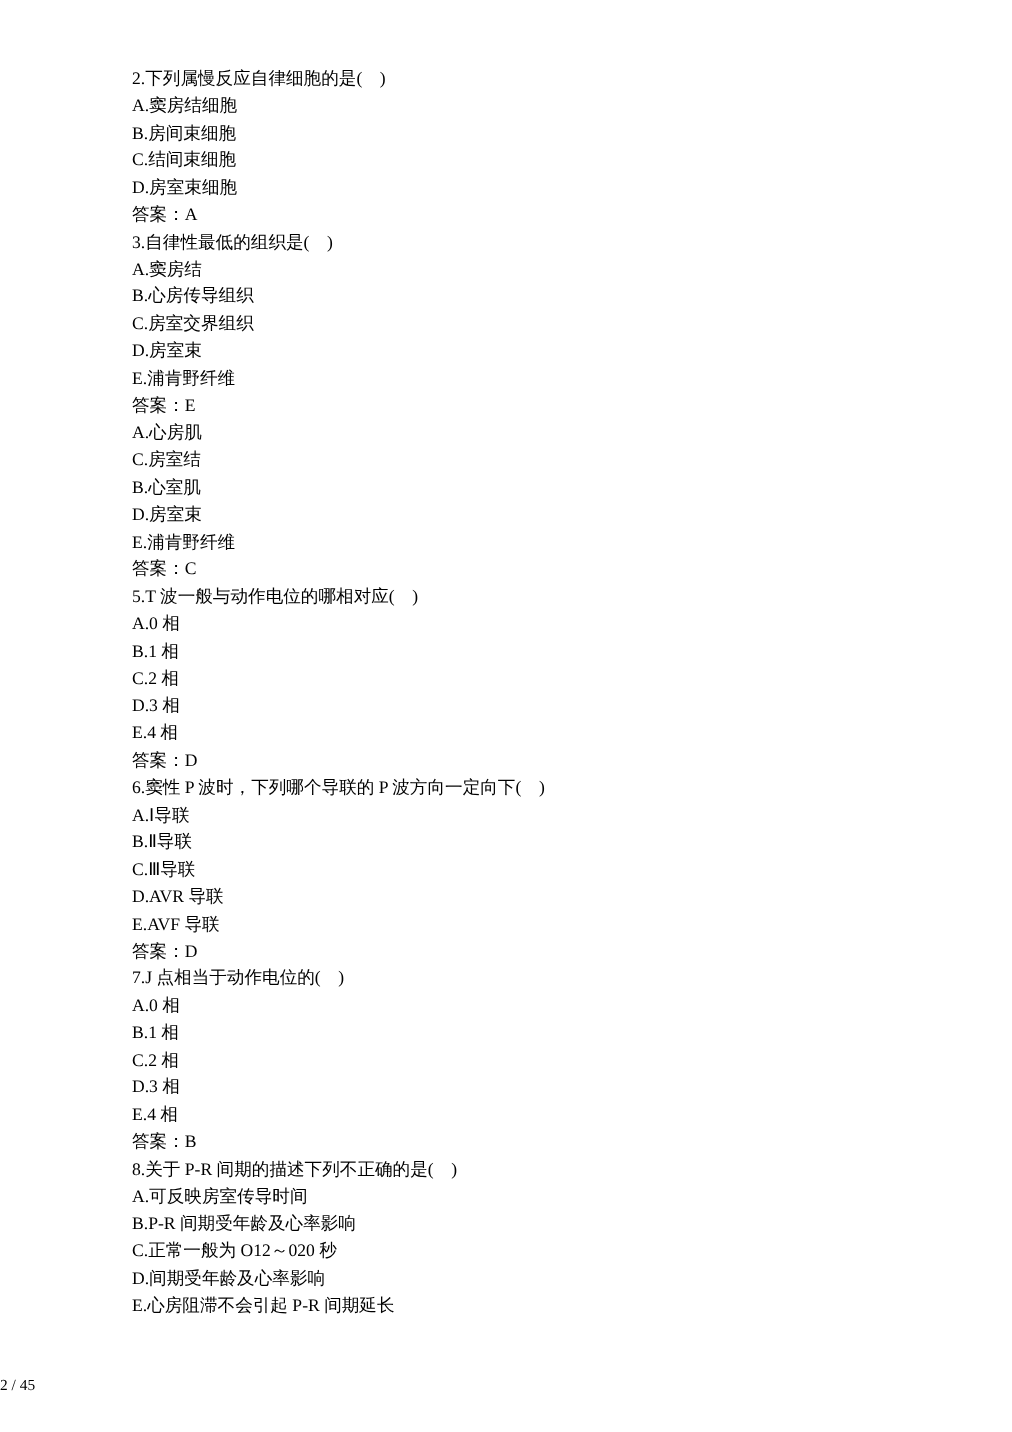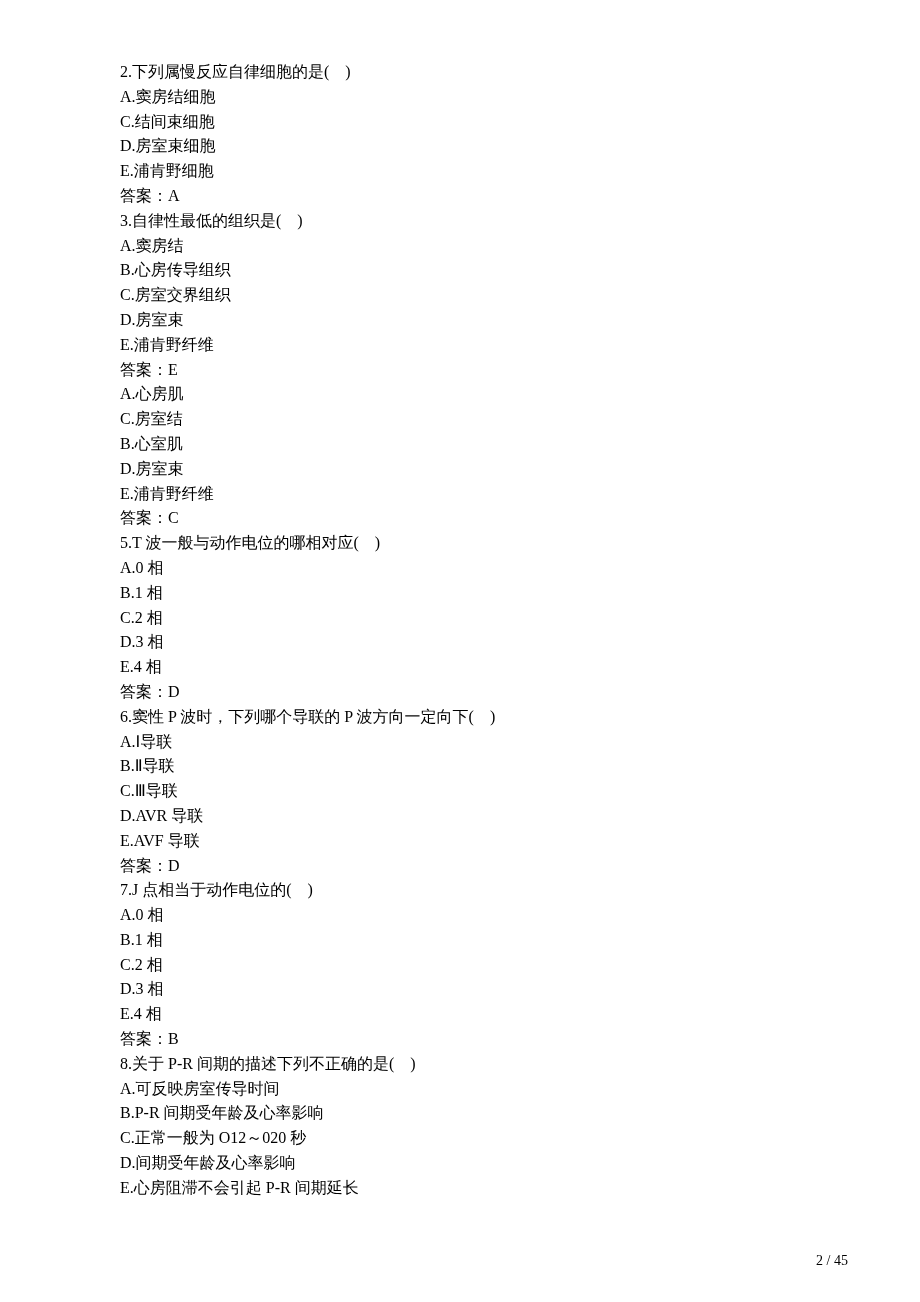--- a/index.html
+++ b/index.html
@@ -22,35 +22,35 @@
     white-space: normal;
   }
   .line {
     display: block;
   }
   .footer {
     position: absolute;
     bottom: 30px;
     left: 0;
     width: 100%;
-    text-align: right;
+    text-align: left;
     font-size: 14px;
     color: #000;
   }
 </style>
 </head>
 <body>
 
 <div class="page">
   <div class="content" id="content">
       <span class="line">2.下列属慢反应自律细胞的是(　)</span>
       <span class="line">A.窦房结细胞</span>
+      <span class="line">B.房间束细胞</span>
       <span class="line">C.结间束细胞</span>
       <span class="line">D.房室束细胞</span>
-      <span class="line">E.浦肯野细胞</span>
       <span class="line">答案：A</span>
       <span class="line">3.自律性最低的组织是(　)</span>
       <span class="line">A.窦房结</span>
       <span class="line">B.心房传导组织</span>
       <span class="line">C.房室交界组织</span>
       <span class="line">D.房室束</span>
       <span class="line">E.浦肯野纤维</span>
       <span class="line">答案：E</span>
       <span class="line">A.心房肌</span>
       <span class="line">C.房室结</span>

